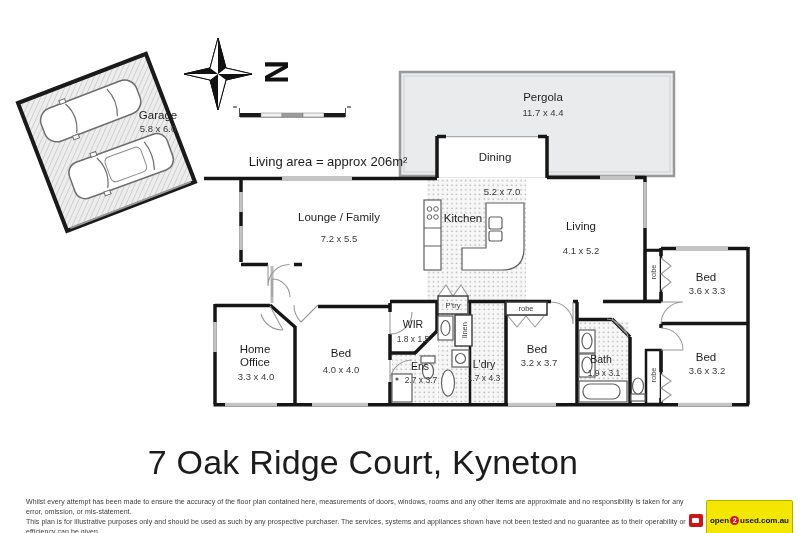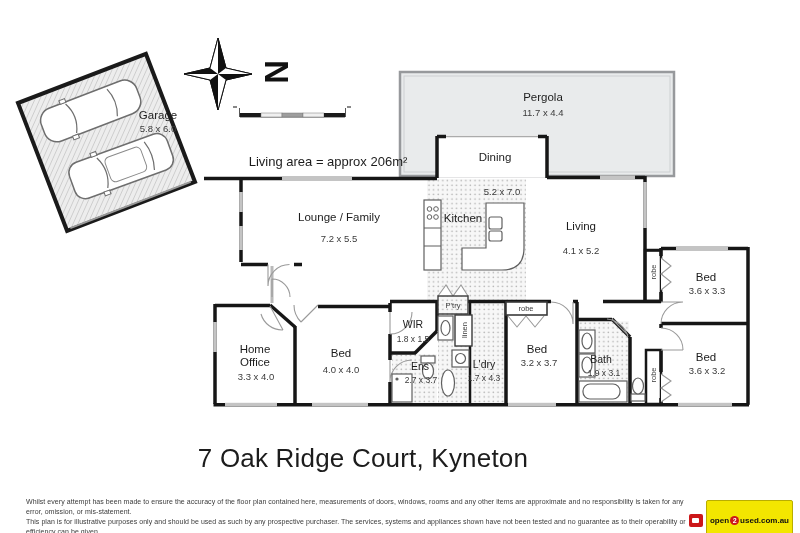--- a/index.html
+++ b/index.html
@@ -1,20 +1,20 @@
 <!DOCTYPE html>
 <html><head>
 <meta charset="utf-8">
 <style>
   html,body{margin:0;padding:0;background:#ffffff;}
   body{width:800px;height:533px;position:relative;overflow:hidden;
        font-family:"Liberation Sans", sans-serif;}
   .plan-svg{position:absolute;left:0;top:0;}
   .page-title{position:absolute;left:0;top:443px;width:726px;text-align:center;
-      font-size:26px;color:#1c1c1c;letter-spacing:.2px;}
+      font-size:34px;color:#1c1c1c;letter-spacing:.2px;}
   .footer{position:absolute;left:0;top:492px;width:800px;height:41px;}
   .disc{position:absolute;left:26px;top:5px;width:676px;font-size:7px;line-height:10px;
       color:#3b3b3b;letter-spacing:.05px;}
   .logo{position:absolute;right:7px;top:8px;display:flex;align-items:center;gap:3px;}
   .logo-cam{width:14px;height:13px;background:#cc1719;border-radius:2px;position:relative;}
   .logo-cam::after{content:"";position:absolute;left:3.5px;top:4px;width:7px;height:5px;
       background:#ffffff;border-radius:1px;}
   .logo-plate{height:13px;background:#f3e600;border:1px solid #b9ad00;border-radius:2px;
       display:flex;align-items:center;padding:13px 3px;font-size:8px;font-weight:bold;color:#111;}
   .logo-two{display:inline-block;background:#cc1719;color:#fff;border-radius:50%;

